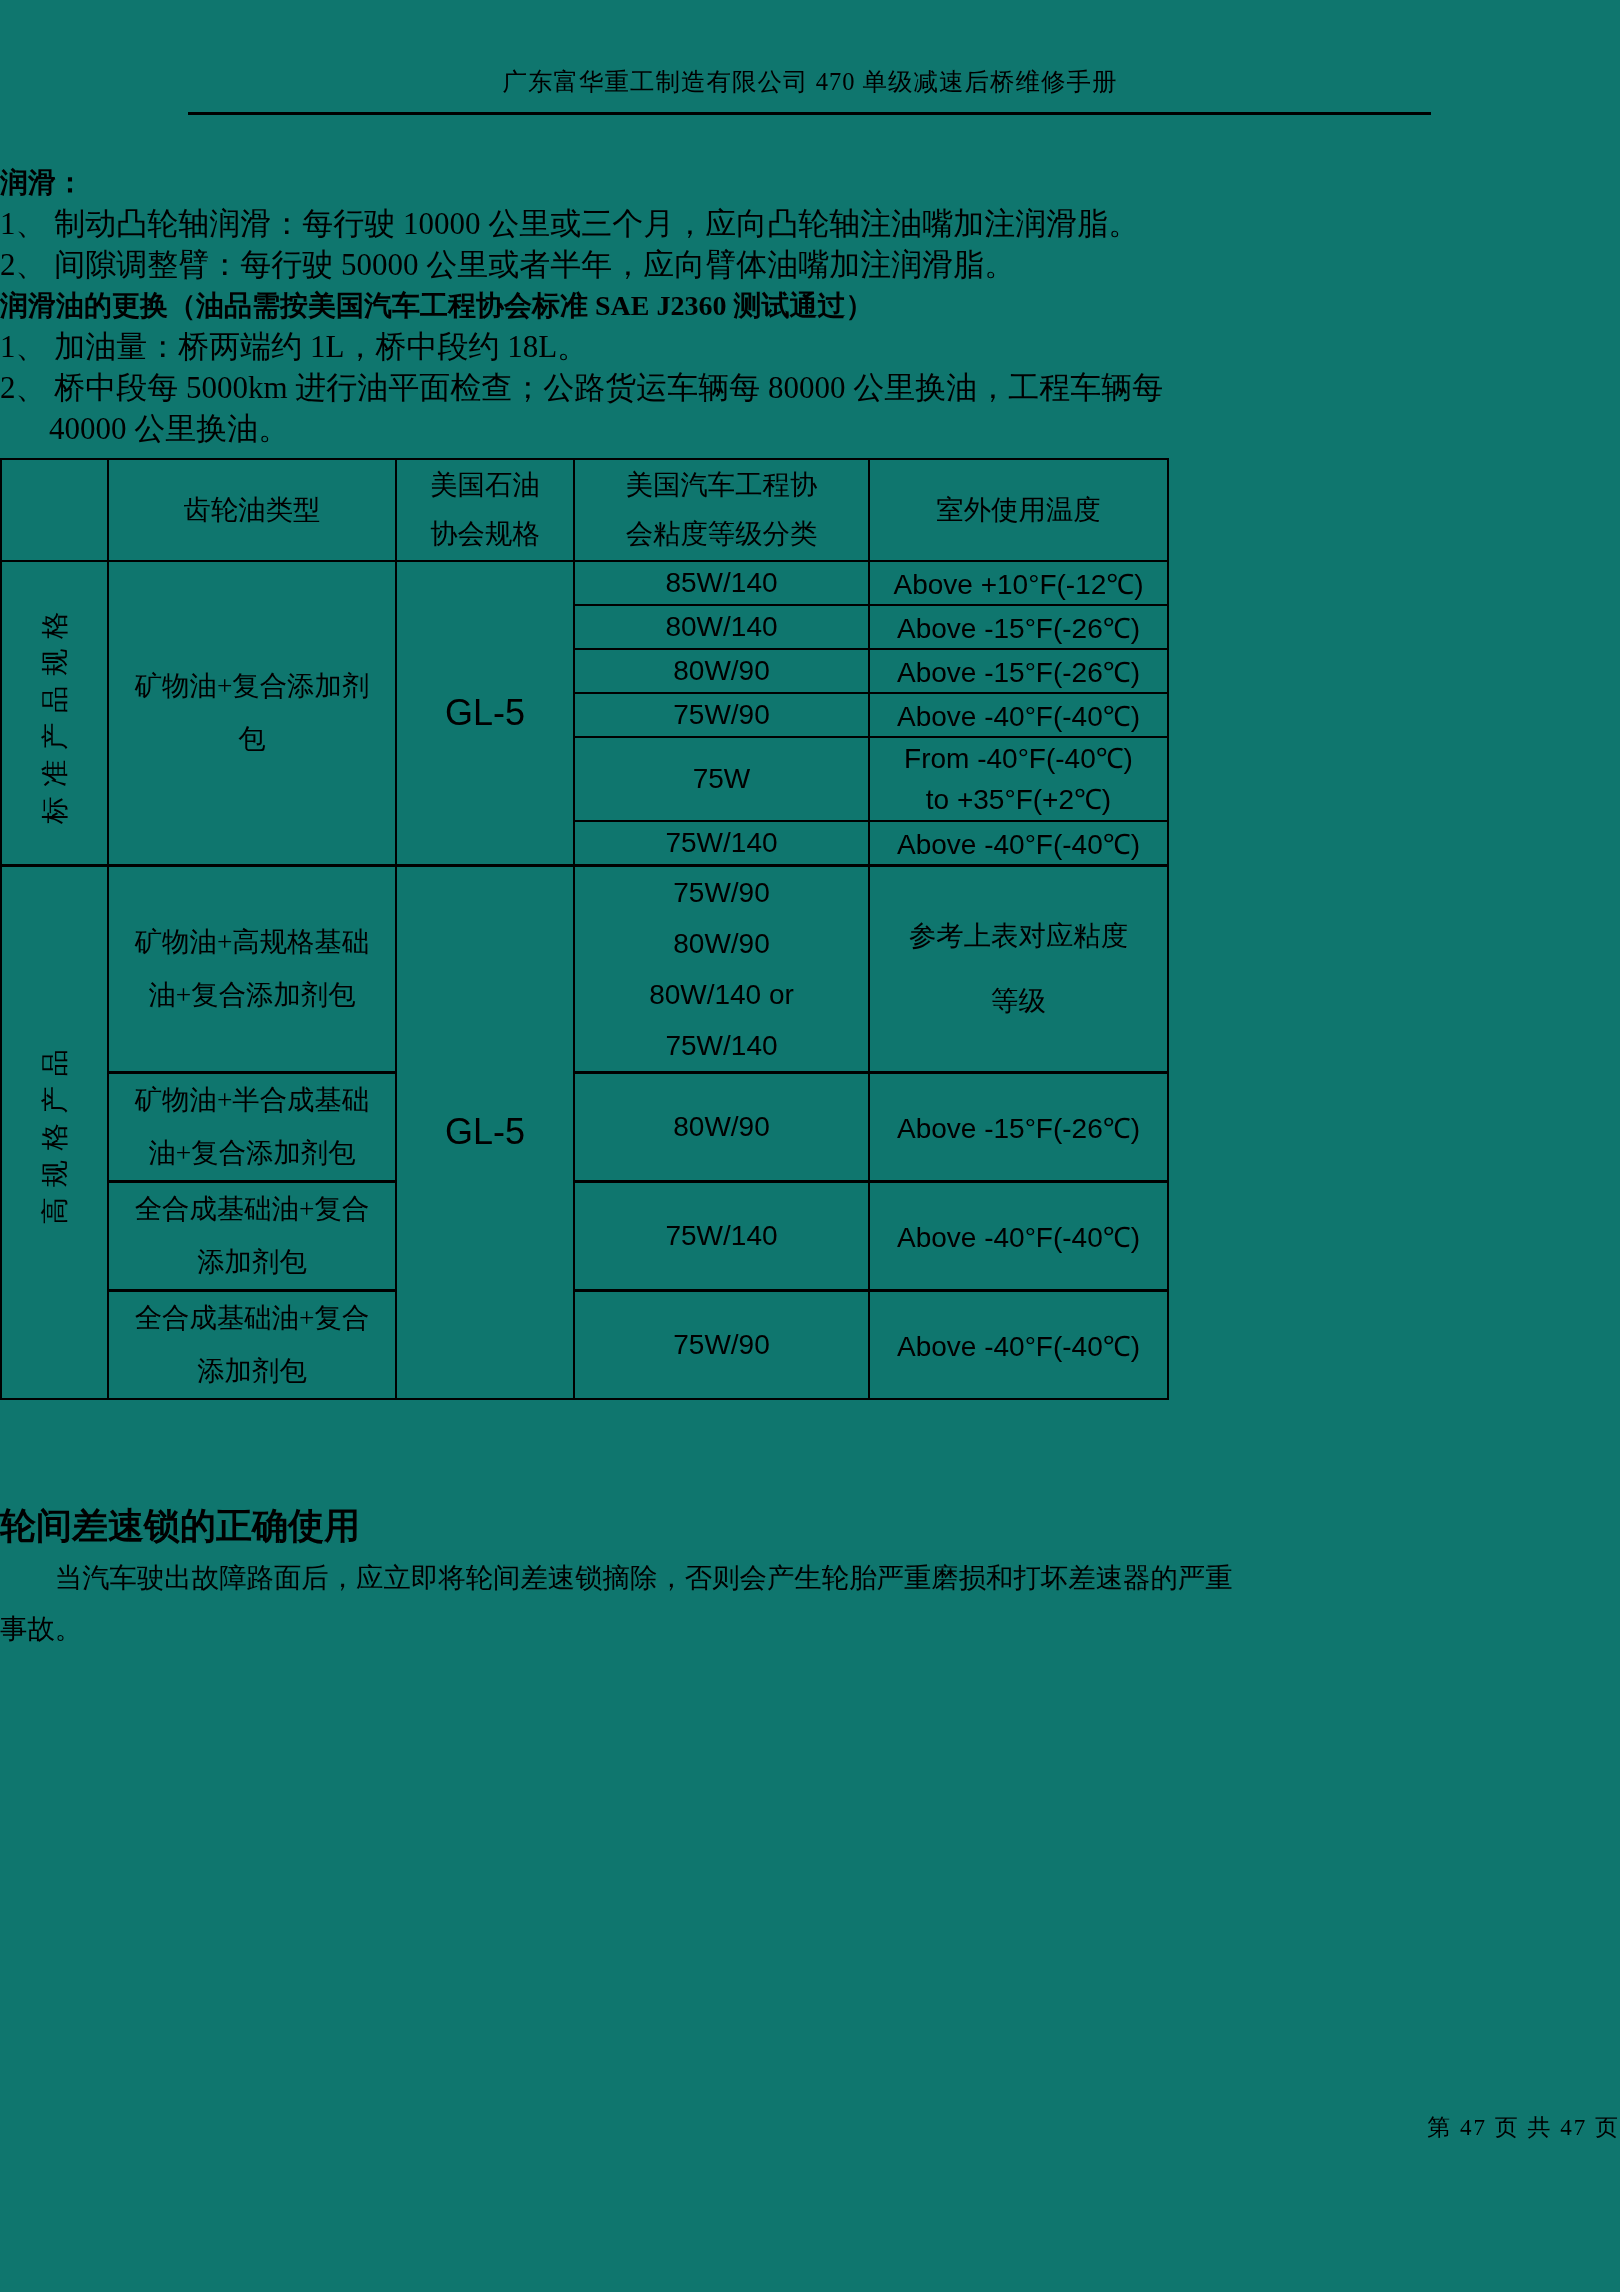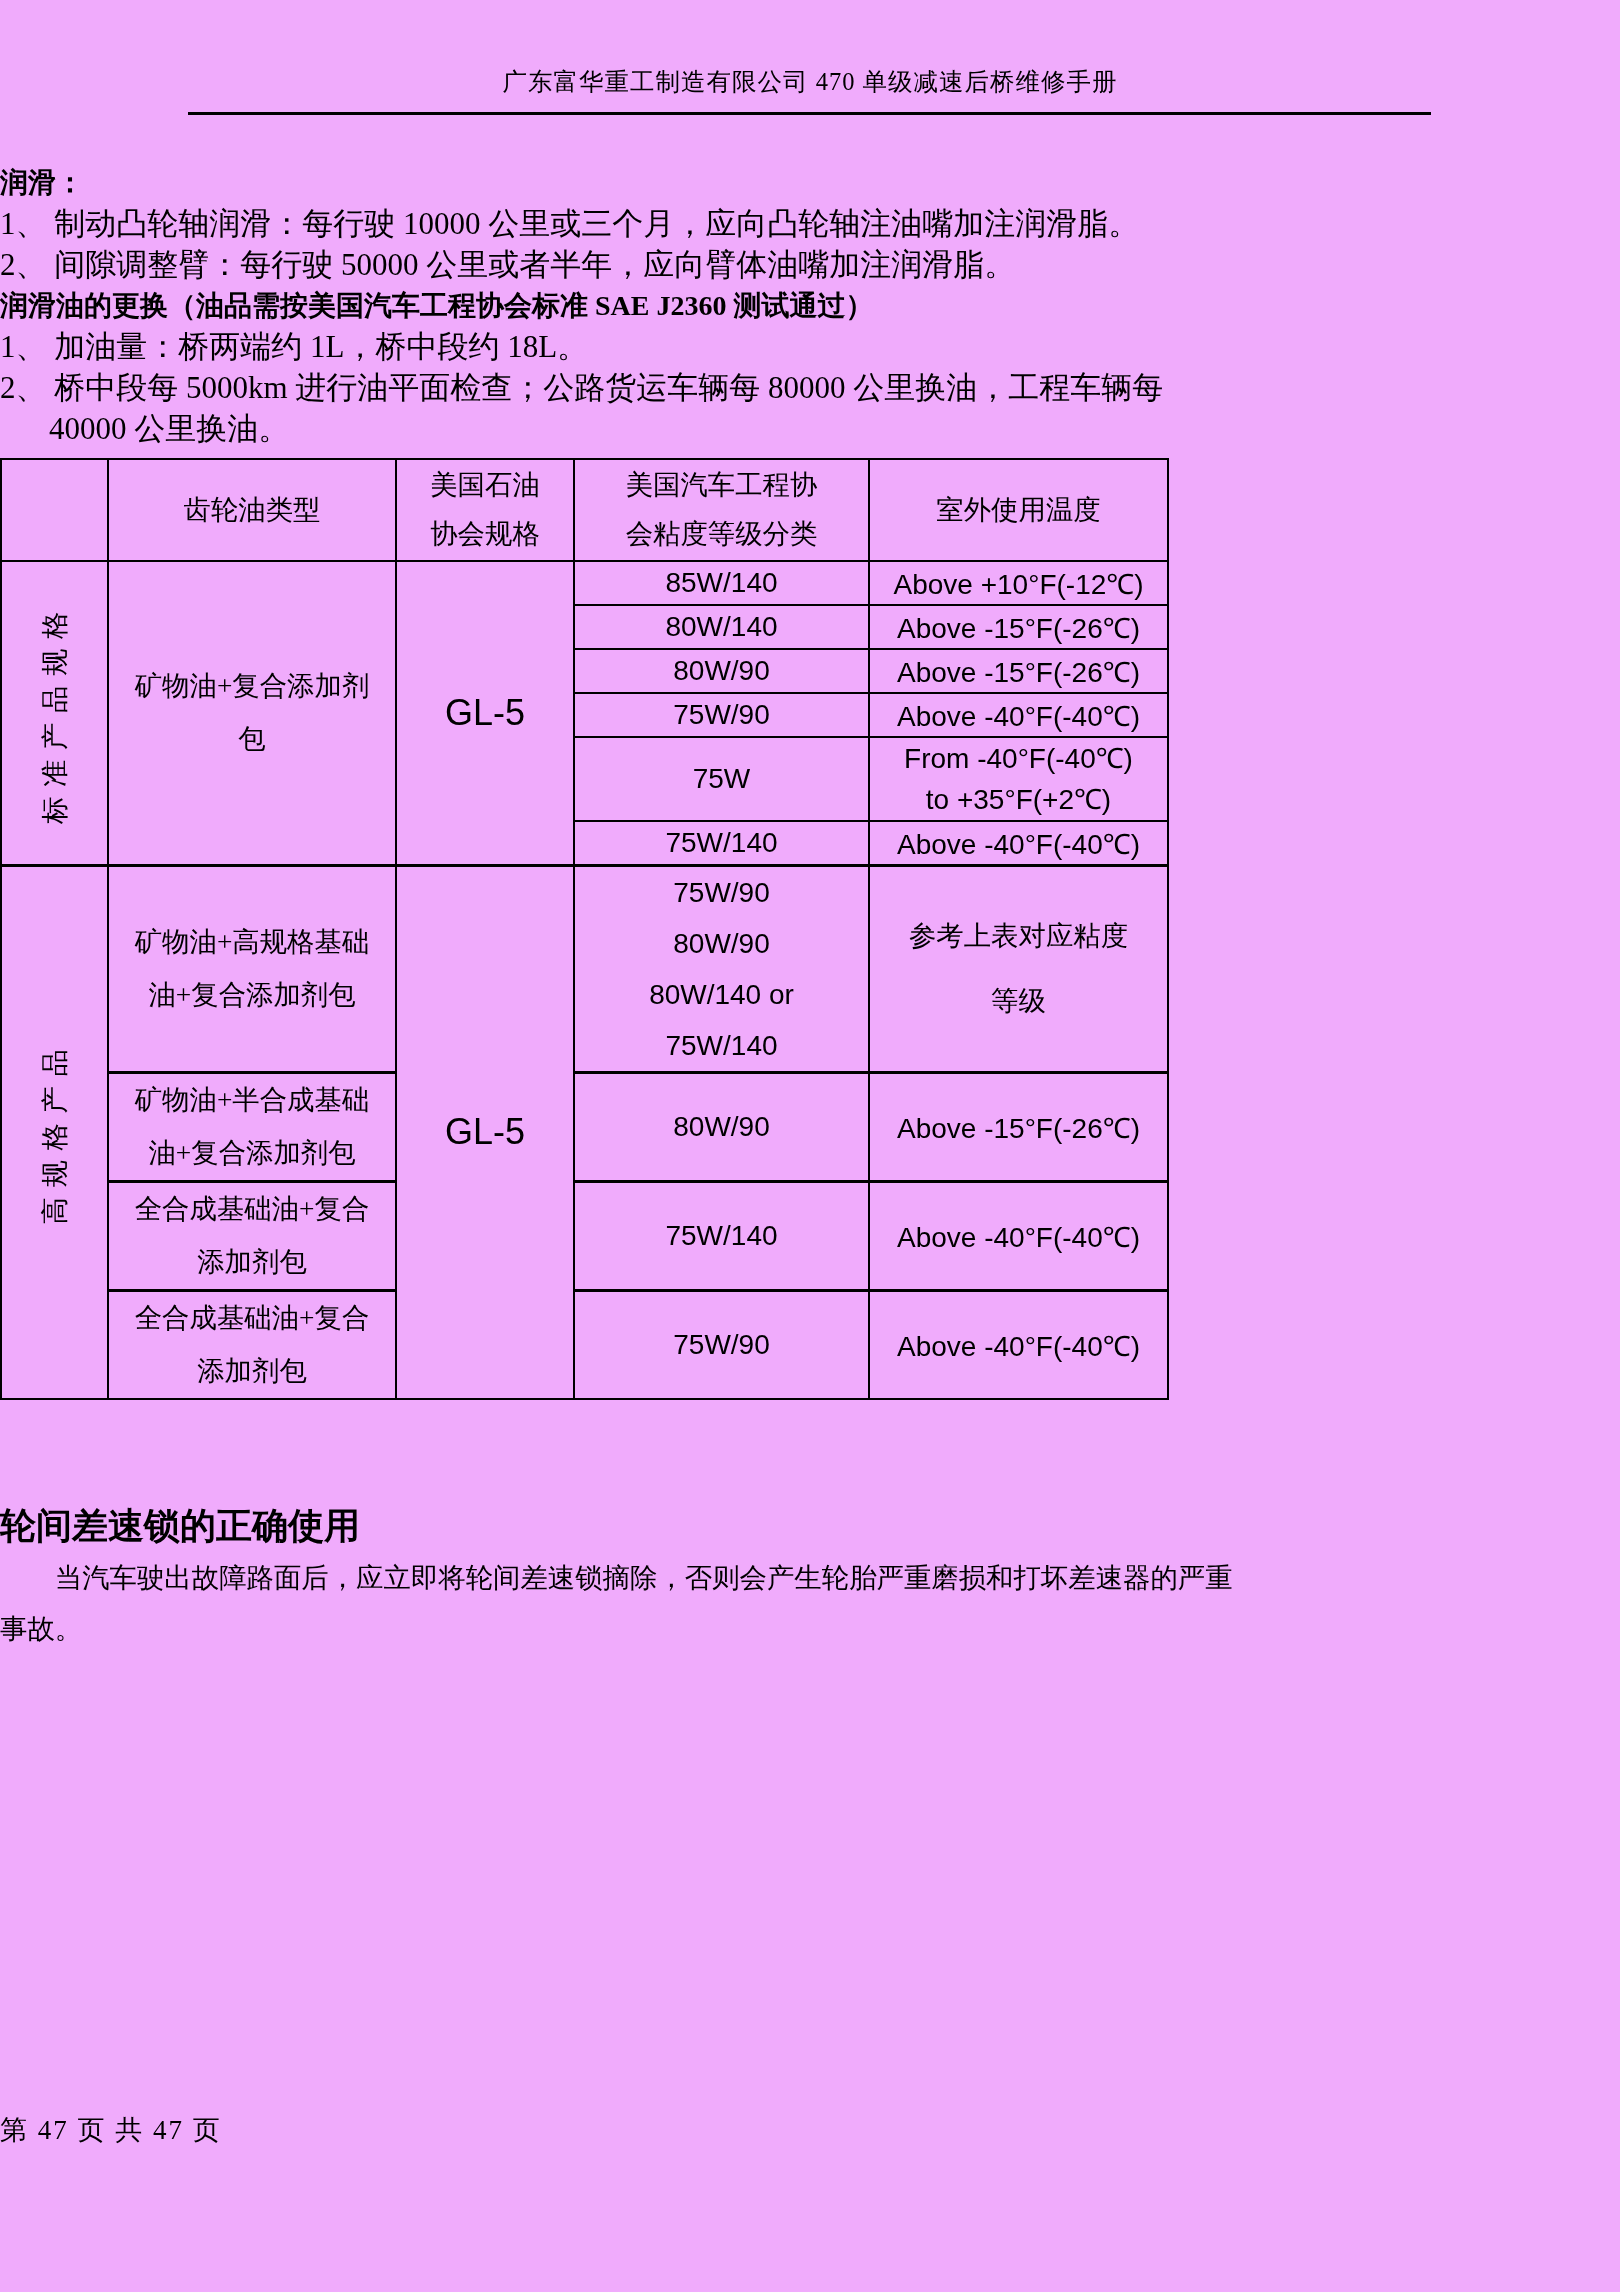--- a/index.html
+++ b/index.html
@@ -1,20 +1,20 @@
 <!DOCTYPE html>
 <html><head>
 <meta charset="utf-8">
 <style>
   html,body{margin:0;padding:0;background:#888;}
   .page{
     position:relative;
     width:1620px;height:2293px;
     margin:0 auto;
-    background:#f0abfc;
+    background:#0f766e;
     color:#000;
     font-family:"Liberation Serif","DejaVu Serif",serif;
     overflow:hidden;
   }
   
   .doc-header{
     padding-top:65px;
     text-align:center;
     font-size:24.5px;
     letter-spacing:1px;
@@ -99,22 +99,22 @@
     font-size:27.4px;
     line-height:51px;
     margin:5.9px 0 0 0;
     text-indent:2em;
   }
   
   .footer{
     position:absolute;
     top:2112px;left:0;
     width:100%;
-    text-align:left;
-    font-size:27px;
+    text-align:right;
+    font-size:23px;
     letter-spacing:2px;
   }
 </style>
 </head>
 <body>
 
 <div class="page">
 
   <div class="doc-header">
     <span>广东富华重工制造有限公司 470 单级减速后桥维修手册</span>

